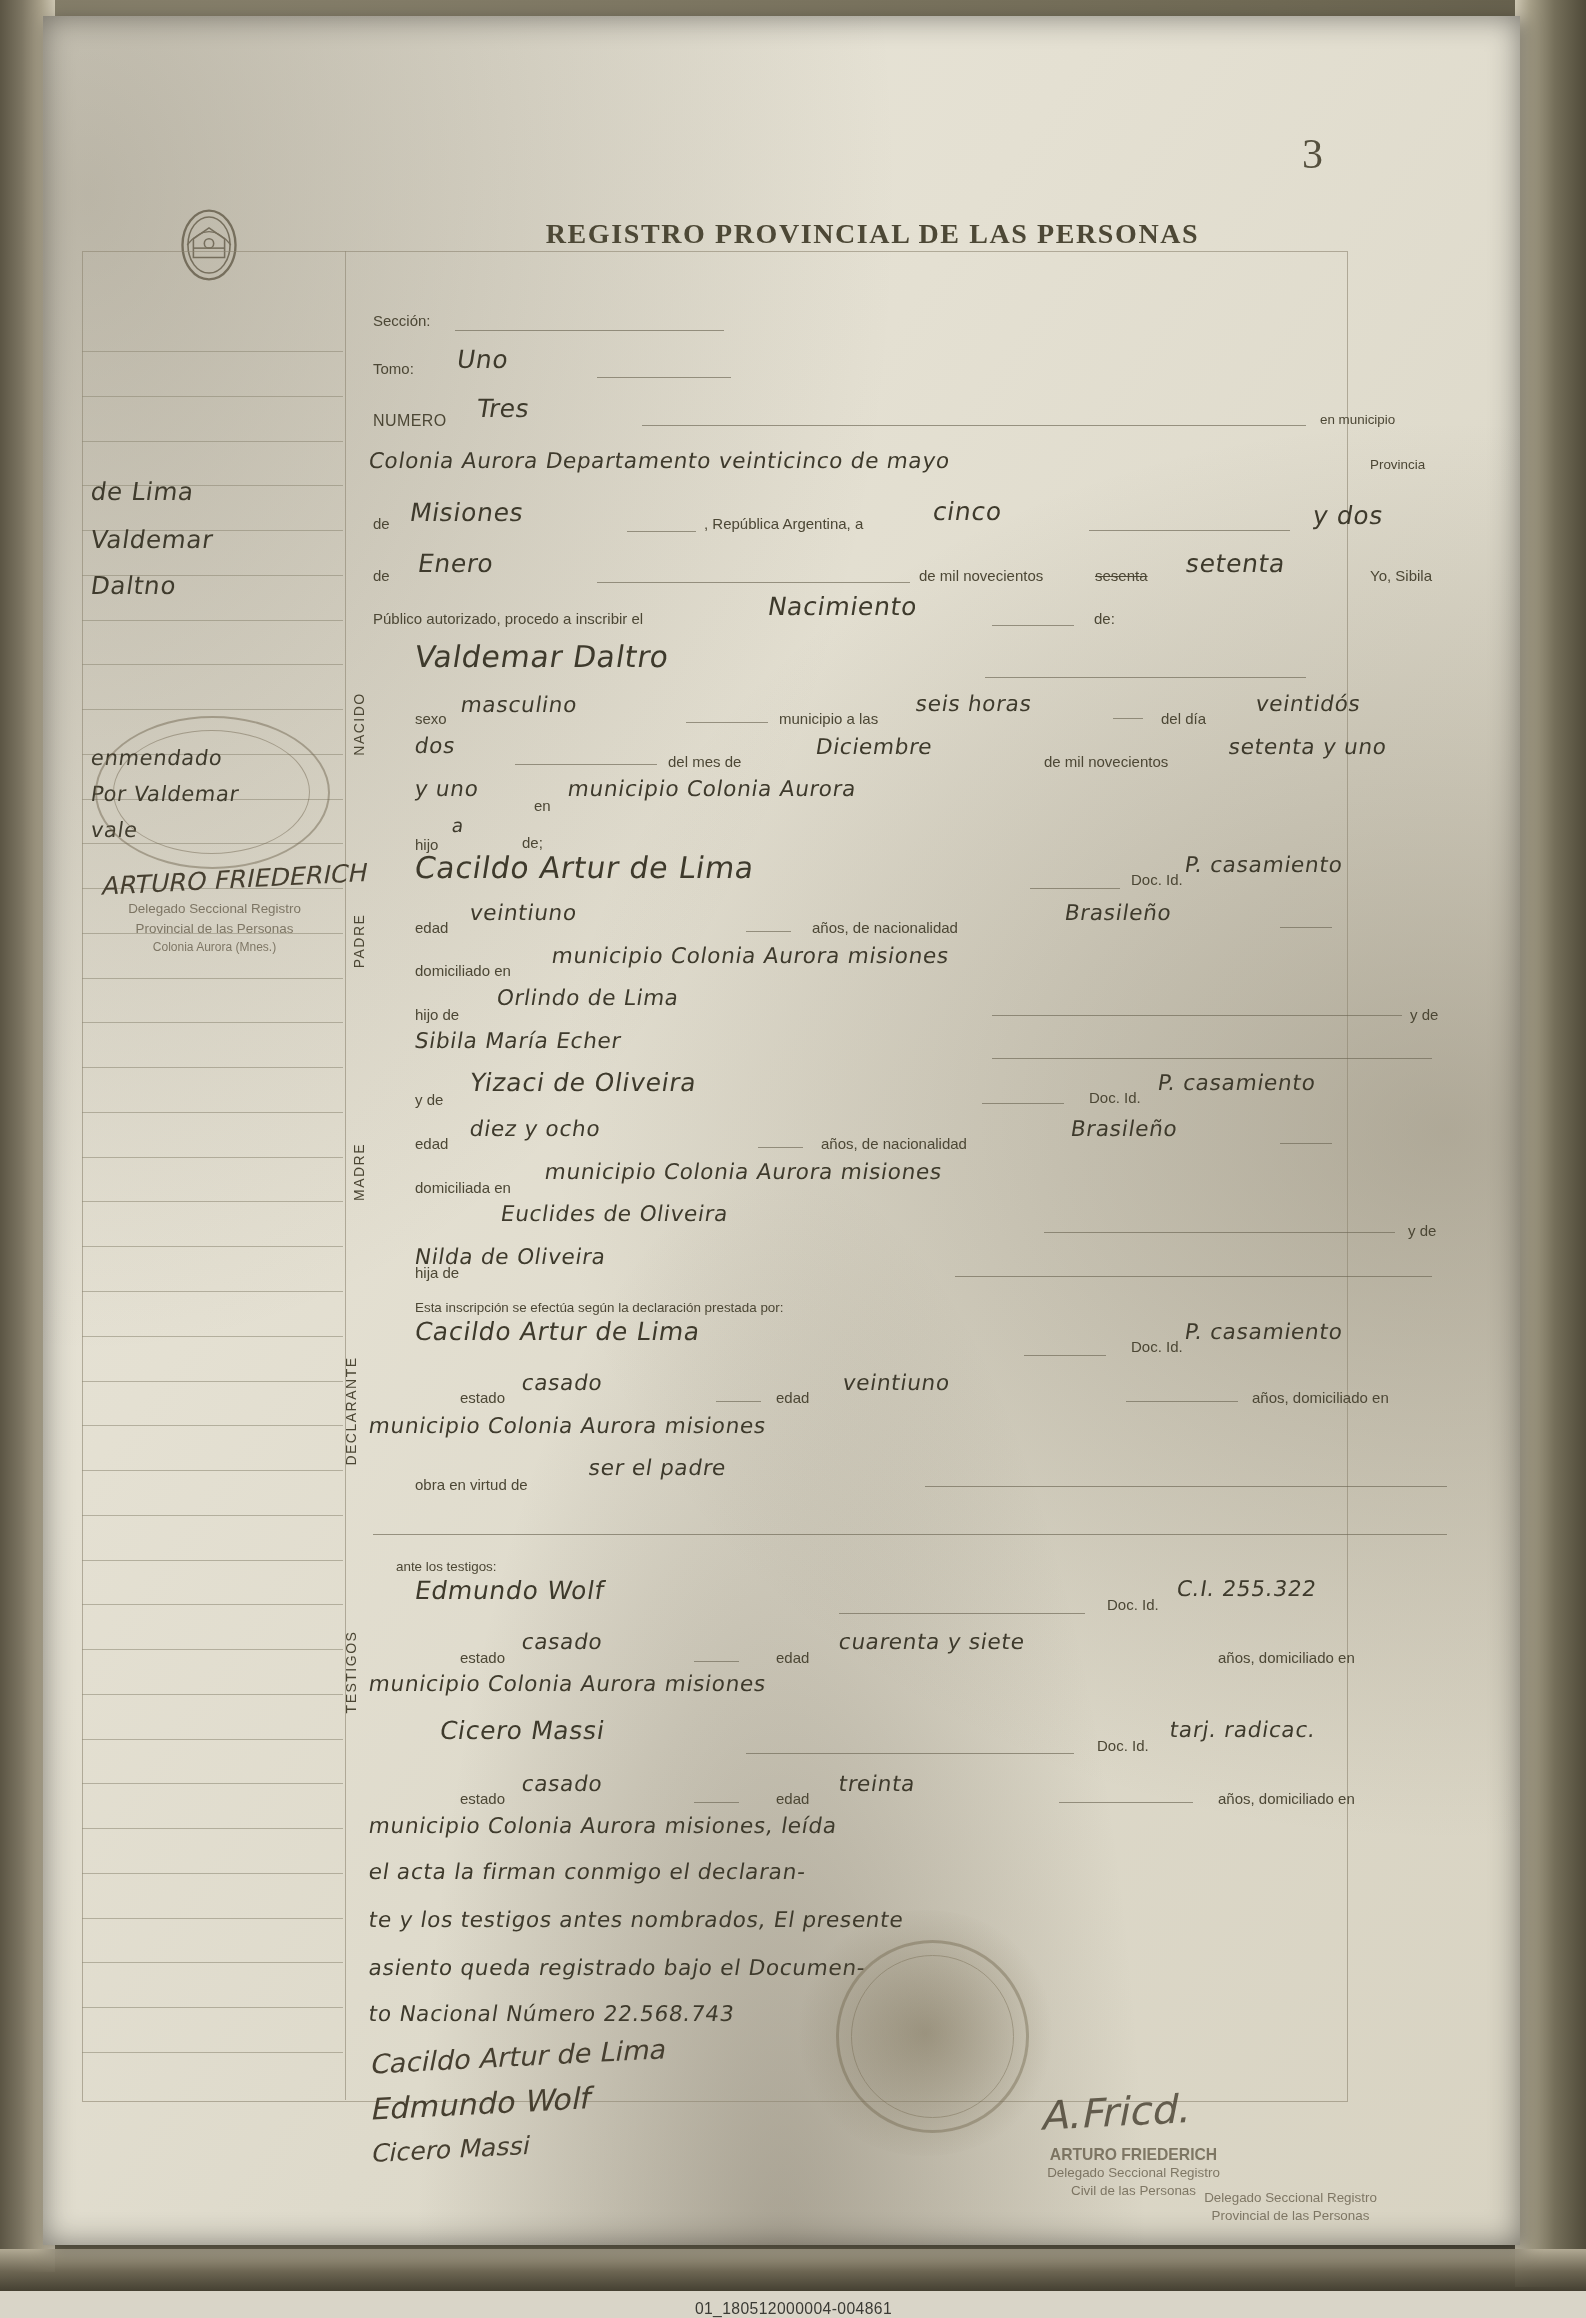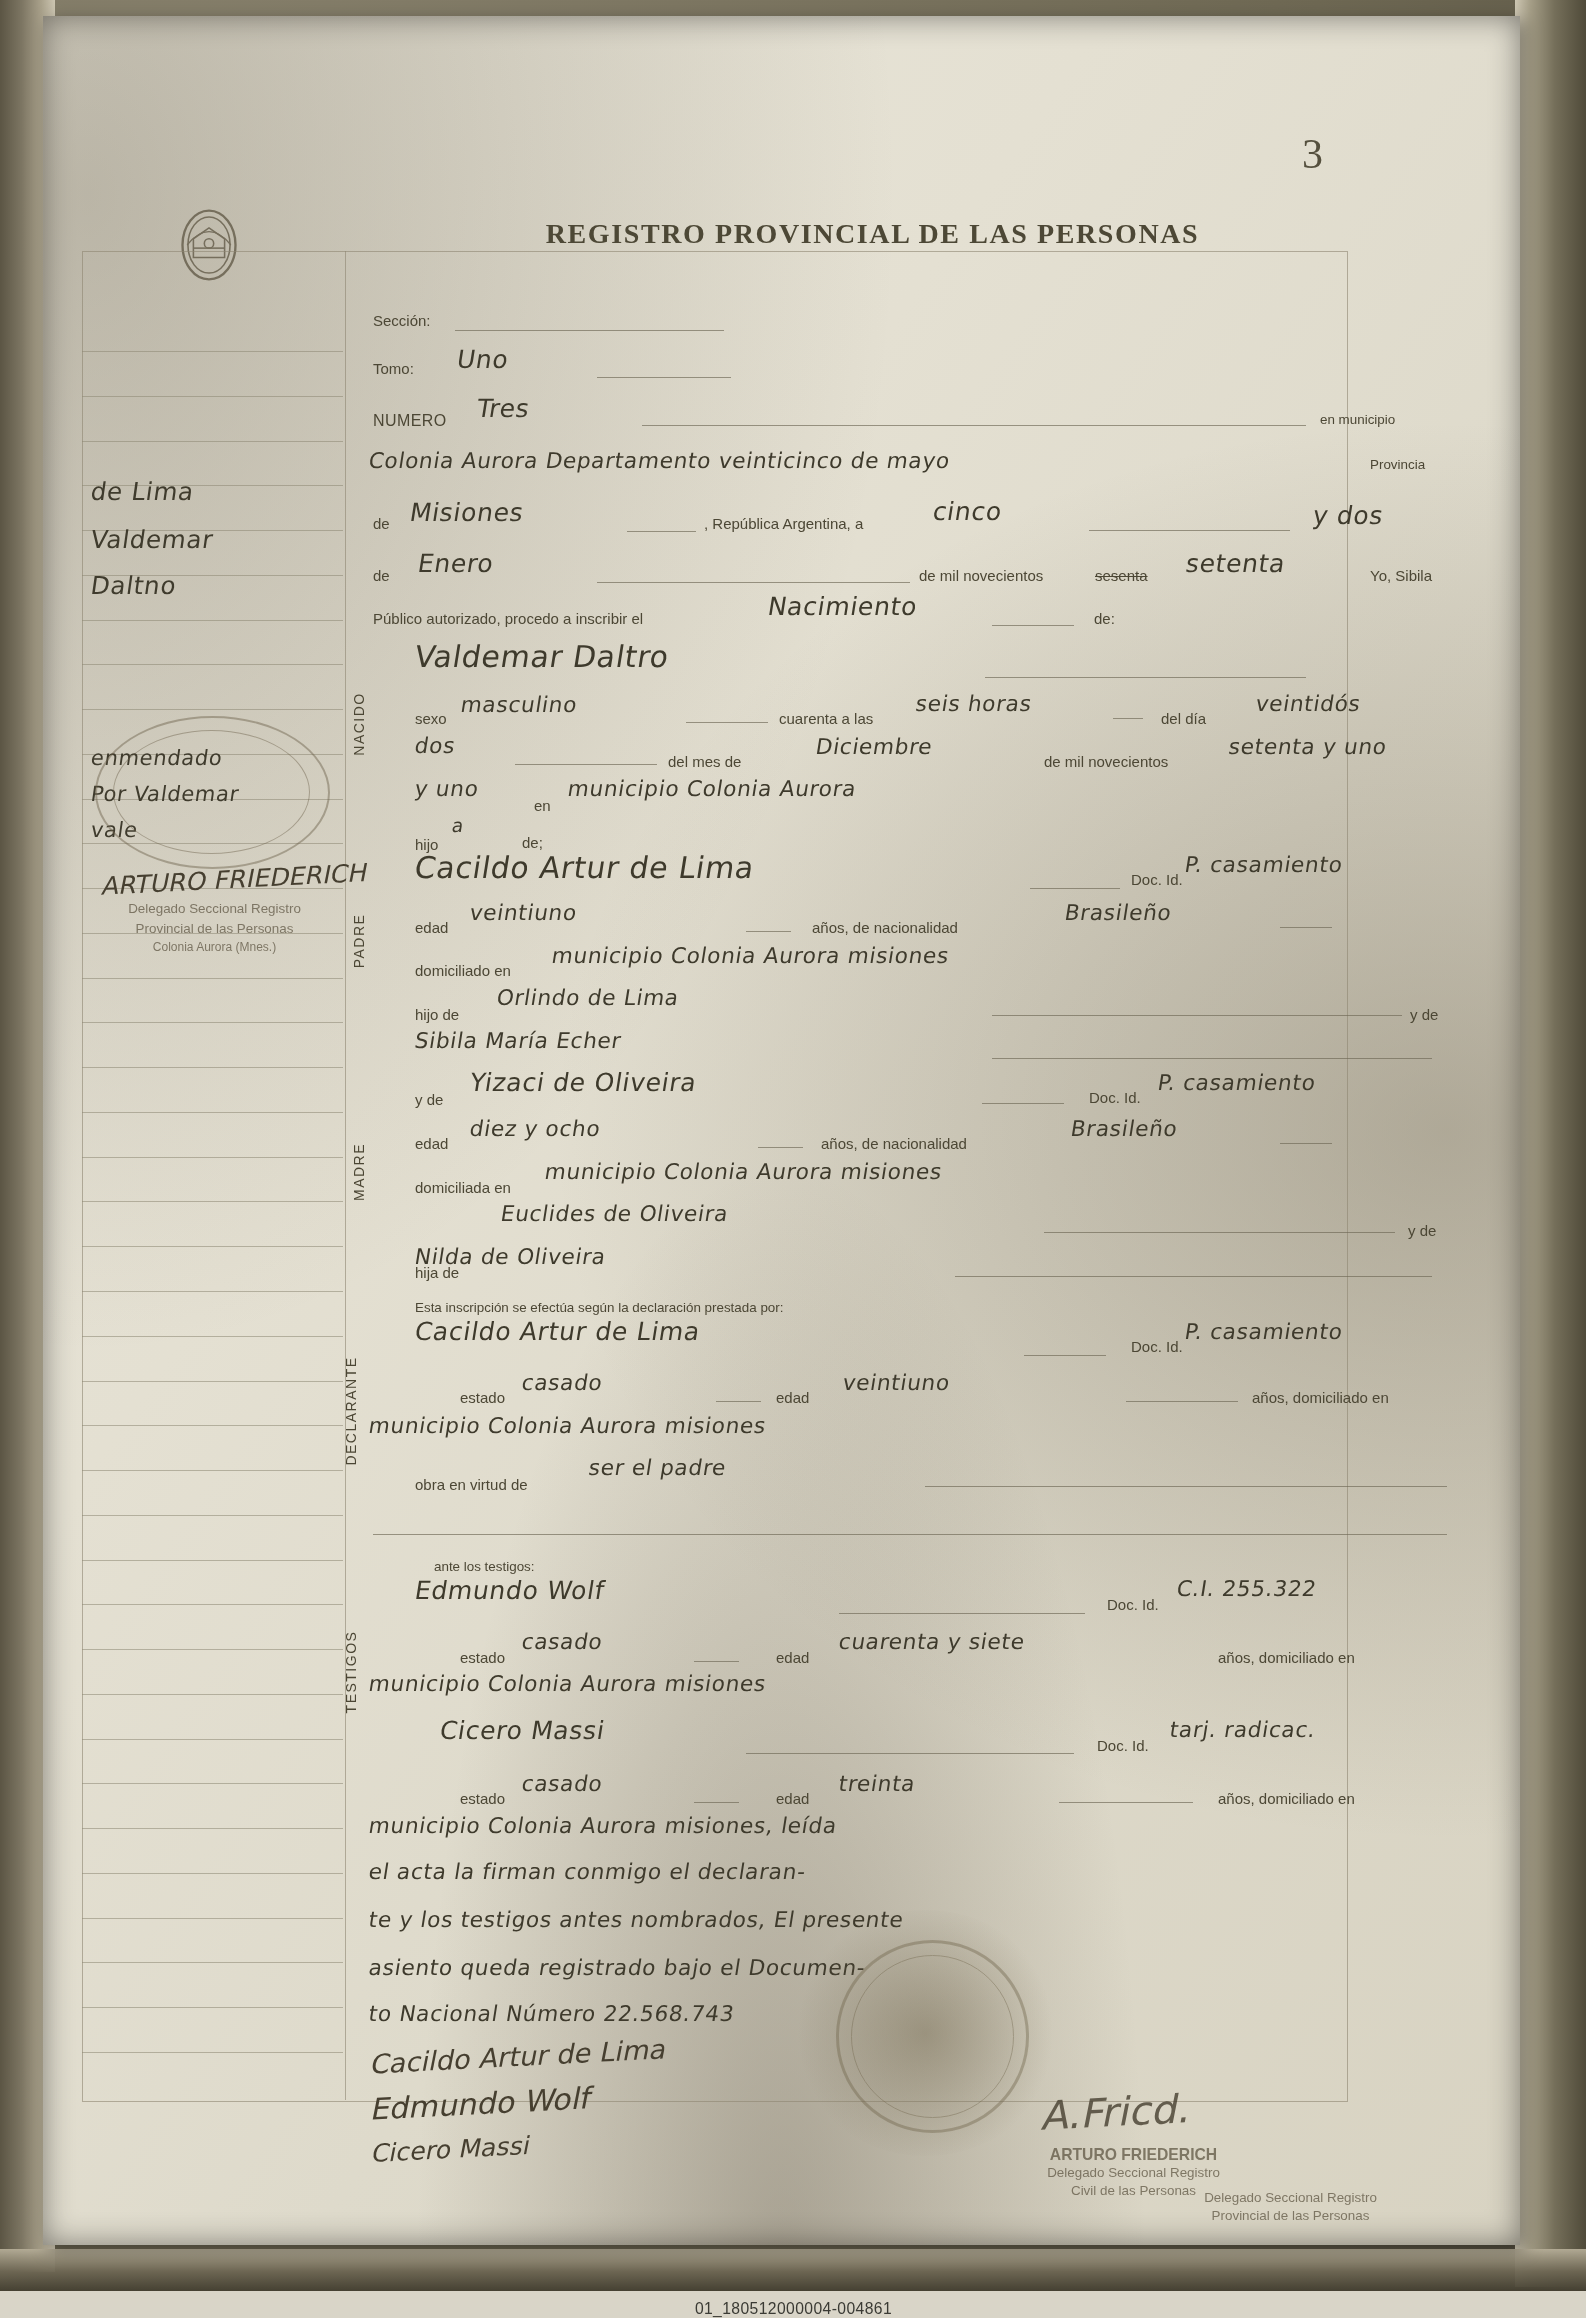--- a/index.html
+++ b/index.html
@@ -298,21 +298,21 @@
     <div class="fline" style="left:992px;top:625px;width:82px"></div>
     <div class="plabel" style="left:1094px;top:610px">de:</div>
 
     <div class="vlabel vl-nacido">NACIDO</div>
     <div class="hw big" style="left:415px;top:639px">Valdemar Daltro</div>
     <div class="fline" style="left:985px;top:677px;width:321px"></div>
 
     <div class="plabel" style="left:415px;top:710px">sexo</div>
     <div class="hw sm" style="left:461px;top:692px">masculino</div>
     <div class="fline" style="left:686px;top:722px;width:82px"></div>
-    <div class="plabel" style="left:779px;top:710px">cuarenta a las</div>
+    <div class="plabel" style="left:779px;top:710px">municipio a las</div>
     <div class="hw sm" style="left:916px;top:691px">seis horas</div>
     <div class="fline" style="left:1113px;top:718px;width:30px"></div>
     <div class="plabel" style="left:1161px;top:710px">del día</div>
     <div class="hw sm" style="left:1256px;top:691px">veintidós</div>
 
     <div class="hw sm" style="left:415px;top:733px">dos</div>
     <div class="fline" style="left:515px;top:764px;width:142px"></div>
     <div class="plabel" style="left:668px;top:753px">del mes de</div>
     <div class="hw sm" style="left:816px;top:734px">Diciembre</div>
     <div class="plabel" style="left:1044px;top:753px">de mil novecientos</div>
@@ -392,21 +392,21 @@
     <div class="plabel" style="left:1252px;top:1389px">años, domiciliado en</div>
 
     <div class="hw sm" style="left:369px;top:1413px">municipio Colonia Aurora misiones</div>
 
     <div class="plabel" style="left:415px;top:1476px">obra en virtud de</div>
     <div class="hw sm" style="left:589px;top:1455px">ser el padre</div>
     <div class="fline" style="left:925px;top:1486px;width:522px"></div>
     <div class="fline" style="left:373px;top:1534px;width:1074px"></div>
 
     <div class="vlabel vl-test">TESTIGOS</div>
-    <div class="plabel small" style="left:434px;top:1559px">ante los testigos:</div>
+    <div class="plabel small" style="left:396px;top:1559px">ante los testigos:</div>
 
     <div class="hw med" style="left:415px;top:1576px">Edmundo Wolf</div>
     <div class="fline" style="left:839px;top:1613px;width:246px"></div>
     <div class="plabel" style="left:1107px;top:1596px">Doc. Id.</div>
     <div class="hw sm" style="left:1177px;top:1576px">C.I. 255.322</div>
 
     <div class="plabel" style="left:460px;top:1649px">estado</div>
     <div class="hw sm" style="left:522px;top:1629px">casado</div>
     <div class="fline" style="left:694px;top:1661px;width:45px"></div>
     <div class="plabel" style="left:776px;top:1649px">edad</div>

